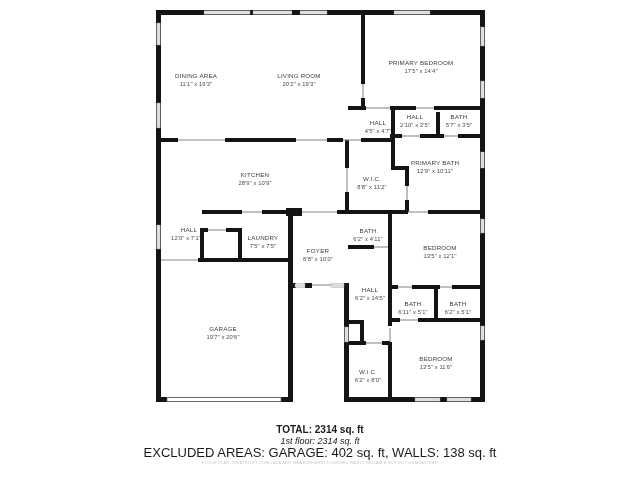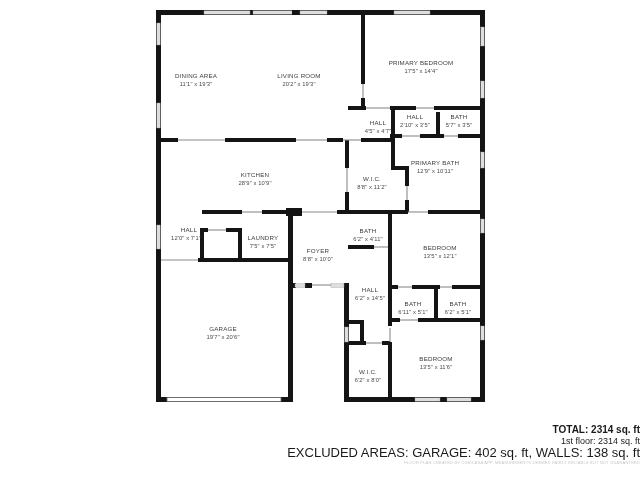--- a/index.html
+++ b/index.html
@@ -3,23 +3,23 @@
 <meta charset="utf-8">
 <style>
   html,body{margin:0;padding:0;background:#ffffff;}
   .stage{position:relative;width:640px;height:480px;background:#ffffff;overflow:hidden;
          font-family:"Liberation Sans",sans-serif;}
   .plan-svg{position:absolute;left:0;top:0;width:640px;height:480px;}
   .room-name{font-family:"Liberation Sans",sans-serif;font-size:6.2px;fill:#3c3c3c;
              text-anchor:middle;letter-spacing:.2px;}
   .room-dims{font-family:"Liberation Sans",sans-serif;font-size:5.8px;fill:#4a4a4a;
              text-anchor:middle;letter-spacing:.1px;}
-  .summary{position:absolute;left:0;top:423px;width:640px;text-align:right;color:#1a1a1a;}
+  .summary{position:absolute;left:0;top:423px;width:640px;text-align:center;color:#1a1a1a;}
   .summary .total{font-size:10px;font-weight:bold;line-height:13px;}
-  .summary .floor{font-size:9px;line-height:11px;}
+  .summary .floor{font-size:9px;line-height:11px;font-style:italic;}
   .summary .excluded{font-size:13px;line-height:11px;}
   .summary .disclaimer{font-size:4px;line-height:9px;color:#c8c8c8;letter-spacing:.2px;}
   .wall{fill:#141414;}
   .win{fill:#dedede;stroke:#9a9a9a;stroke-width:.4;}
   .doorline{stroke:#8a8a8a;stroke-width:1.1;fill:none;}
   .garage-door{fill:#ffffff;stroke:#6a6a6a;stroke-width:.8;}
 </style>
 </head>
 <body>
 

